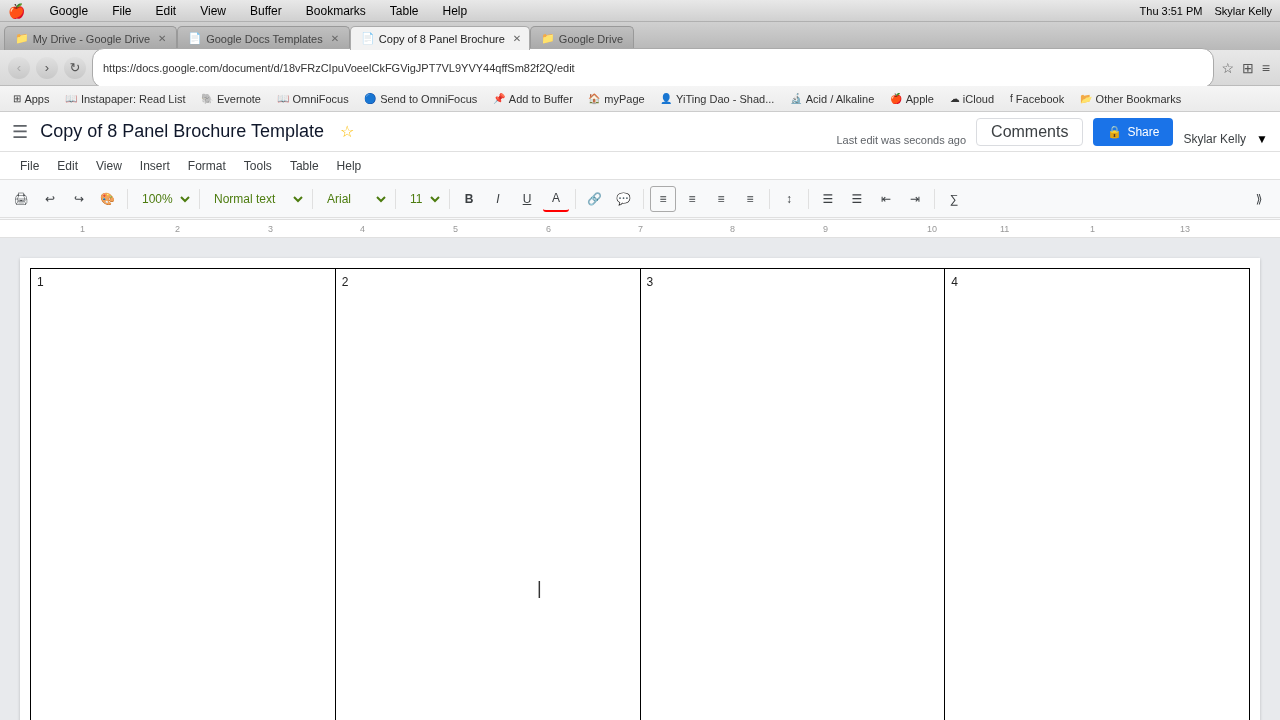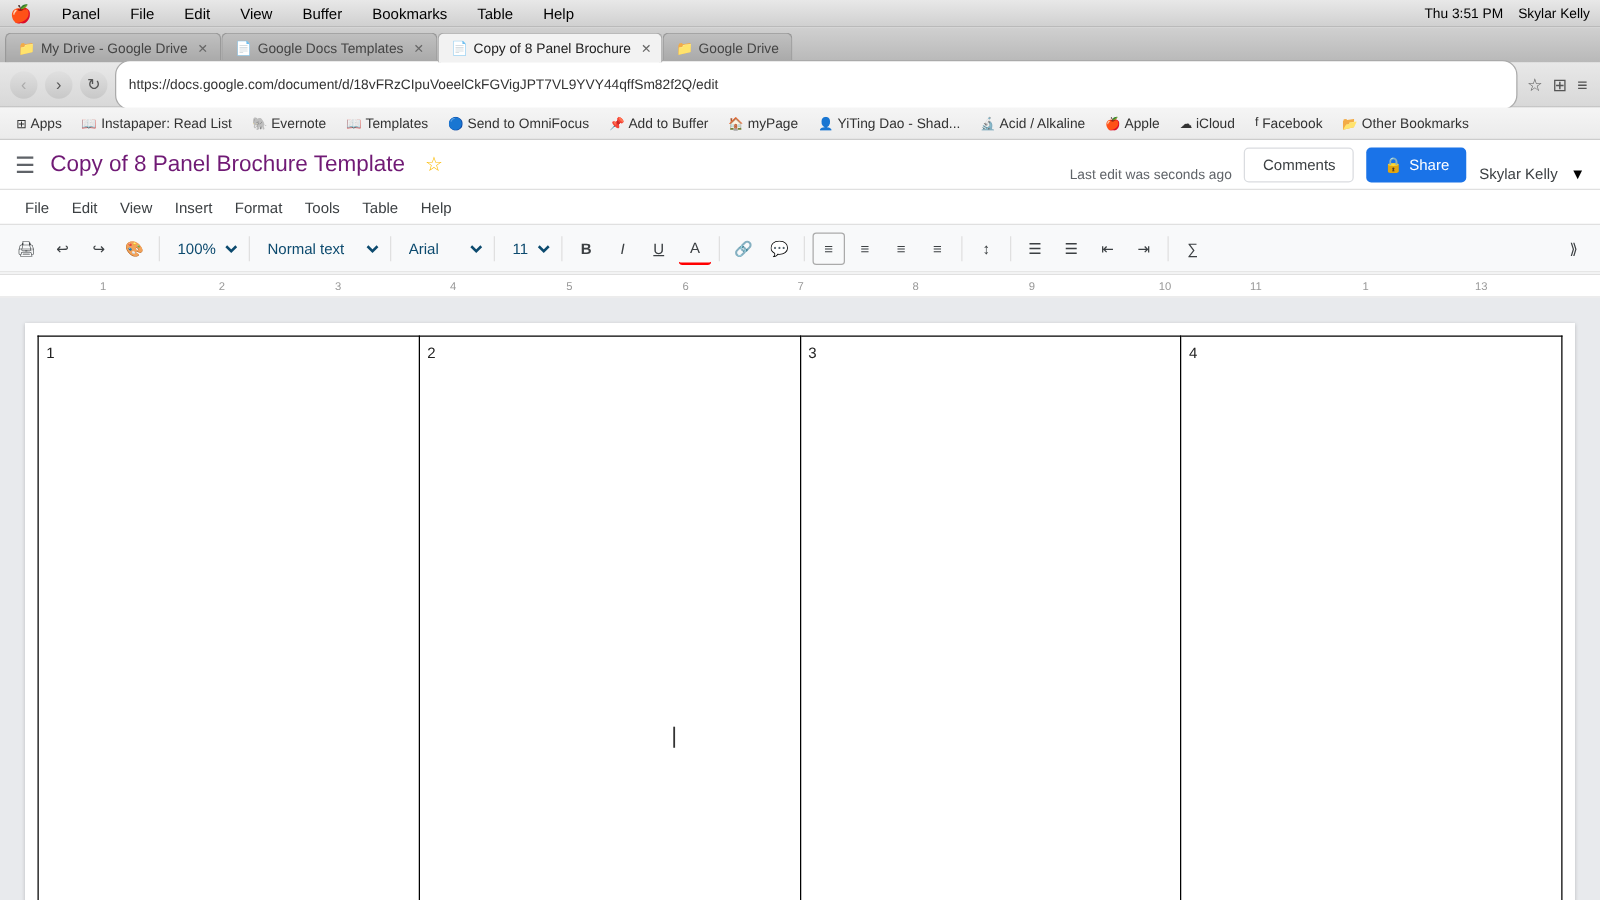--- a/index.html
+++ b/index.html
@@ -127,28 +127,28 @@
     #docs-header {
       height: 40px;
       background: white;
       display: flex;
       align-items: center;
       padding: 0 12px;
       gap: 8px;
       border-bottom: 1px solid #e0e0e0;
     }
     #docs-menu-icon { font-size: 18px; color: #5f6368; cursor: pointer; margin-right: 4px; }
-    #docs-title { font-size: 18px; color: #701a75; font-weight: normal; margin-right: 8px; }
+    #docs-title { font-size: 18px; color: #0f172a; font-weight: normal; margin-right: 8px; }
     #docs-star { color: #fbbc04; font-size: 16px; cursor: pointer; }
     .docs-header-right { margin-left: auto; display: flex; align-items: flex-end; gap: 10px; }
     #last-edit { font-size: 11px; color: #5f6368; }
     #comments-btn {
       height: 28px; padding: 0 14px;
       border: 1px solid #dadce0; border-radius: 4px;
-      background: white; cursor: pointer; font-size: 12px; color: #3c4043;
+      background: white; cursor: pointer; font-size: 16px; color: #3c4043;
     }
     #share-btn {
       height: 28px; padding: 0 14px;
       border: none; border-radius: 4px;
       background: #1a73e8; cursor: pointer; font-size: 12px; color: white;
       display: flex; align-items: center; gap: 5px;
     }
     #user-menu { font-size: 12px; color: #3c4043; cursor: pointer; }
 
     
@@ -183,21 +183,21 @@
       height: 26px; min-width: 26px;
       border: none; background: transparent;
       cursor: pointer; border-radius: 3px;
       font-size: 12px; color: #3c4043;
       display: flex; align-items: center; justify-content: center;
       padding: 0 4px;
     }
     .toolbar-separator { width: 1px; height: 20px; background: #e0e0e0; margin: 0 3px; }
     .toolbar-select {
       height: 26px; border: none; background: transparent;
-      font-size: 12px; color: #0c4a6e; cursor: pointer;
+      font-size: 12px; color: #4d7c0f; cursor: pointer;
       border-radius: 3px; padding: 0 4px;
     }
 
     
     #ruler {
       height: 20px;
       background: #f8f9fa;
       border-bottom: 1px solid #e0e0e0;
       position: relative;
       display: flex;
@@ -249,21 +249,21 @@
       color: #222;
     }
     .cell-number { font-weight: normal; }
     .cursor-text { cursor: text; }
   </style>
 </head>
 <body>
 
 <div id="mac-menubar">
   <span class="mac-menu-apple">🍎</span>
-  <span class="mac-menu-item">Panel</span>
+  <span class="mac-menu-item">Google</span>
   <span class="mac-menu-item">File</span>
   <span class="mac-menu-item">Edit</span>
   <span class="mac-menu-item">View</span>
   <span class="mac-menu-item">Buffer</span>
   <span class="mac-menu-item">Bookmarks</span>
   <span class="mac-menu-item">Table</span>
   <span class="mac-menu-item">Help</span>
   <div class="mac-menu-right">
     <span>Thu 3:51 PM</span>
     <span>Skylar Kelly</span>
@@ -316,21 +316,21 @@
     <div class="bookmark-item">
       <span class="bookmark-favicon">📖</span>
       <span>Instapaper: Read List</span>
     </div>
     <div class="bookmark-item">
       <span class="bookmark-favicon">🐘</span>
       <span>Evernote</span>
     </div>
     <div class="bookmark-item">
       <span class="bookmark-favicon">📖</span>
-      <span>Templates</span>
+      <span>OmniFocus</span>
     </div>
     <div class="bookmark-item">
       <span class="bookmark-favicon">🔵</span>
       <span>Send to OmniFocus</span>
     </div>
     <div class="bookmark-item">
       <span class="bookmark-favicon">📌</span>
       <span>Add to Buffer</span>
     </div>
     <div class="bookmark-item">

